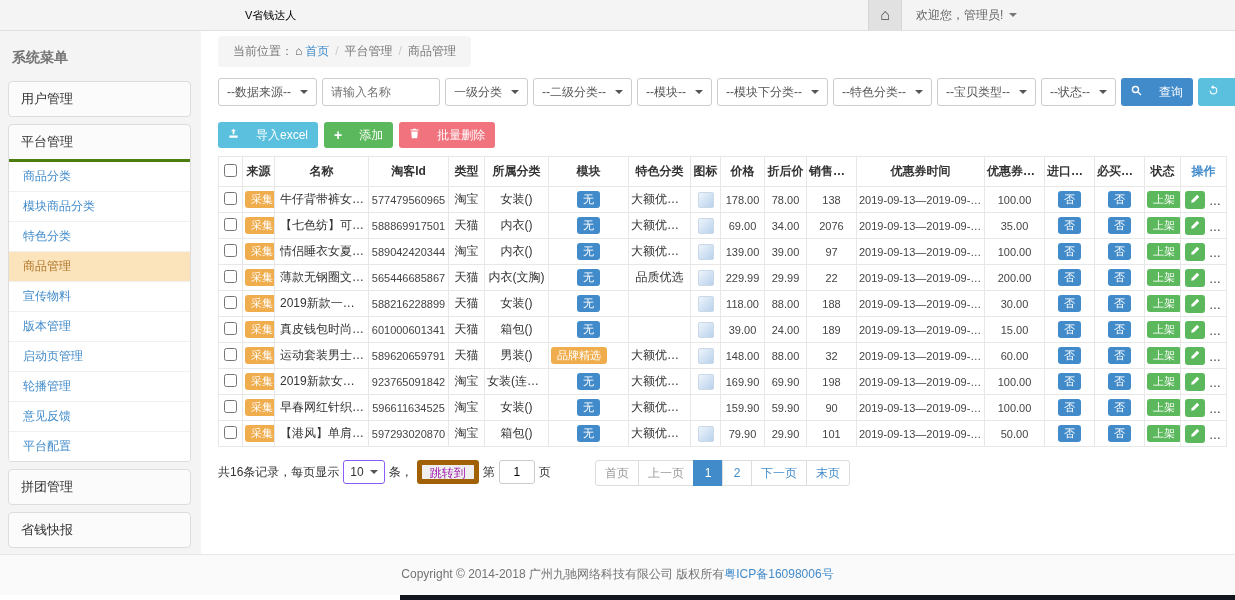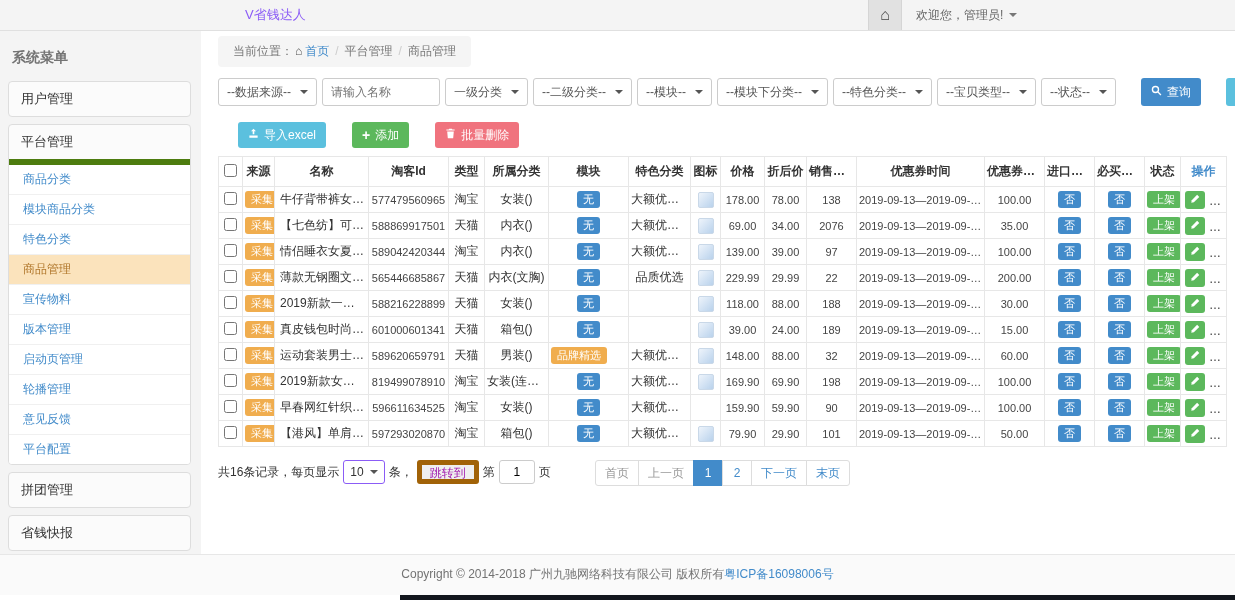--- a/index.html
+++ b/index.html
@@ -1,52 +1,52 @@
 <!DOCTYPE html>
 <html><head>
 <meta charset="utf-8">
 <style>
   * { margin:0; padding:0; box-sizing:border-box; }
   html,body { width:1235px; height:600px; overflow:hidden; background:#fff; position:relative;
               font-family:"Liberation Sans","DejaVu Sans",sans-serif; font-size:12px; color:#333; }
 
   
   .topbar { position:absolute; top:0; left:0; right:0; height:31px; background:#f4f4f4; border-bottom:1px solid #e0e0e0; }
-  .brand { position:absolute; left:245px; top:0; line-height:30px; font-size:13px; color:#8b5cf6; }
+  .brand { position:absolute; left:245px; top:0; line-height:30px; font-size:11px; color:#000000; }
   .topbar-right { position:absolute; left:868px; top:0; height:30px; display:flex; align-items:stretch; }
   .home-btn { width:34px; background:#e1e1e1; border-left:1px solid #d5d5d5; border-right:1px solid #d5d5d5;
               display:flex; align-items:center; justify-content:center; color:#444; font-size:16px; cursor:pointer; }
   .welcome { display:flex; align-items:center; gap:6px; padding:0 14px; color:#666; cursor:pointer; }
   .caret { display:inline-block; width:0; height:0; border-left:4px solid transparent; border-right:4px solid transparent; border-top:4px solid #777; }
 
   
   .sidebar-col { position:absolute; left:0; top:31px; bottom:35px; width:201px; background:#f4f4f4;
                  overflow:hidden; padding:12px 10px 0 8px; }
   .sidebar-title { color:#737373; font-size:14px; font-weight:bold; margin:6px 0 14px 4px; }
   .sb-group { border:1px solid #ddd; border-radius:4px; background:#fbfbfb; margin-bottom:7px; overflow:hidden; }
   .sb-head { padding:8px 12px; font-size:13px; color:#333; cursor:pointer; min-height:29px; }
-  .sb-sub { background:#fff; border-top:6px solid #4d7c0f; }
+  .sb-sub { background:#fff; border-top:3px solid #4d7c0f; }
   .sb-link { padding:6px 12px 6px 14px; color:#428bca; cursor:pointer; border-bottom:1px solid #f0f0f0; font-size:12px; }
   .sb-link:last-child { border-bottom:none; }
   .sb-link.active { background:#fbe3bc; color:#b0762a; }
 
   
   .main { position:absolute; left:218px; top:36px; width:1009px; }
   .breadcrumb { display:inline-block; background:#f5f5f5; border-radius:4px; padding:7px 15px; color:#777; }
   .breadcrumb .home-glyph { color:#555; margin:0 3px 0 2px; }
   .bc-link { color:#428bca; cursor:pointer; }
   .bc-sep { color:#ccc; margin:0 6px; }
 
   .filter-row { display:flex; align-items:center; gap:5px; margin-top:11px; }
   .f-select { height:28px; border:1px solid #ccc; border-radius:3px; background:#fff; display:inline-flex;
               align-items:center; gap:9px; padding:0 8px; color:#555; cursor:pointer; white-space:nowrap; flex:0 0 auto; }
   .f-select .caret { border-top-color:#555; }
   .f-input { height:28px; width:118px; border:1px solid #ccc; border-radius:3px; padding:0 8px; font:inherit; color:#555; }
   .btn { height:28px; border:none; border-radius:3px; color:#fff; display:inline-flex; align-items:center;
-         gap:5px; padding:0 10px; font:inherit; cursor:pointer; white-space:nowrap;margin-left:20px; }
+         gap:17px; padding:0 10px; font:inherit; cursor:pointer; white-space:nowrap; }
   .btn-primary { background:#428bca; }
   .btn-info { background:#5bc0de; }
   .btn-success { background:#5cb85c; }
   .btn-soft-danger { background:#f0737e; }
   .btn .plus { font-size:14px; font-weight:bold; line-height:1; }
 
   .actions-row { display:flex; justify-content:flex-start; gap:6px; margin:16px 0 8px; }
   .actions-row .btn { height:26px; }
 
   
@@ -445,21 +445,21 @@
             </button><button class="op-btn op-del">
               <span><svg viewBox="0 0 16 16" width="10" height="10" fill="#fff">
                   <path d="M6 1h4l.6 1.2H14v1.6H2V2.2h3.4zM3.2 5h9.6l-.9 10H4.1z"></path>
                 </svg></span>
             </button></td>
         </tr>
         <tr>
           <td><input type="checkbox" style=""></td>
           <td><span class="badge warning">采集</span></td>
           <td class="tname">2019新款女秋薄款...</td>
-          <td class="num">819499078910</td>
+          <td class="num">923765091842</td>
           <td>淘宝</td>
           <td>女装(连衣裙)</td>
           <td><span class="badge primary">无</span></td>
           <td>大额优惠券</td>
           <td><span class="thumb"></span></td>
           <td class="num">169.90</td>
           <td class="num">69.90</td>
           <td class="num">198</td>
           <td class="num">2019-09-13—2019-09-17</td>
           <td class="num">100.00</td>

